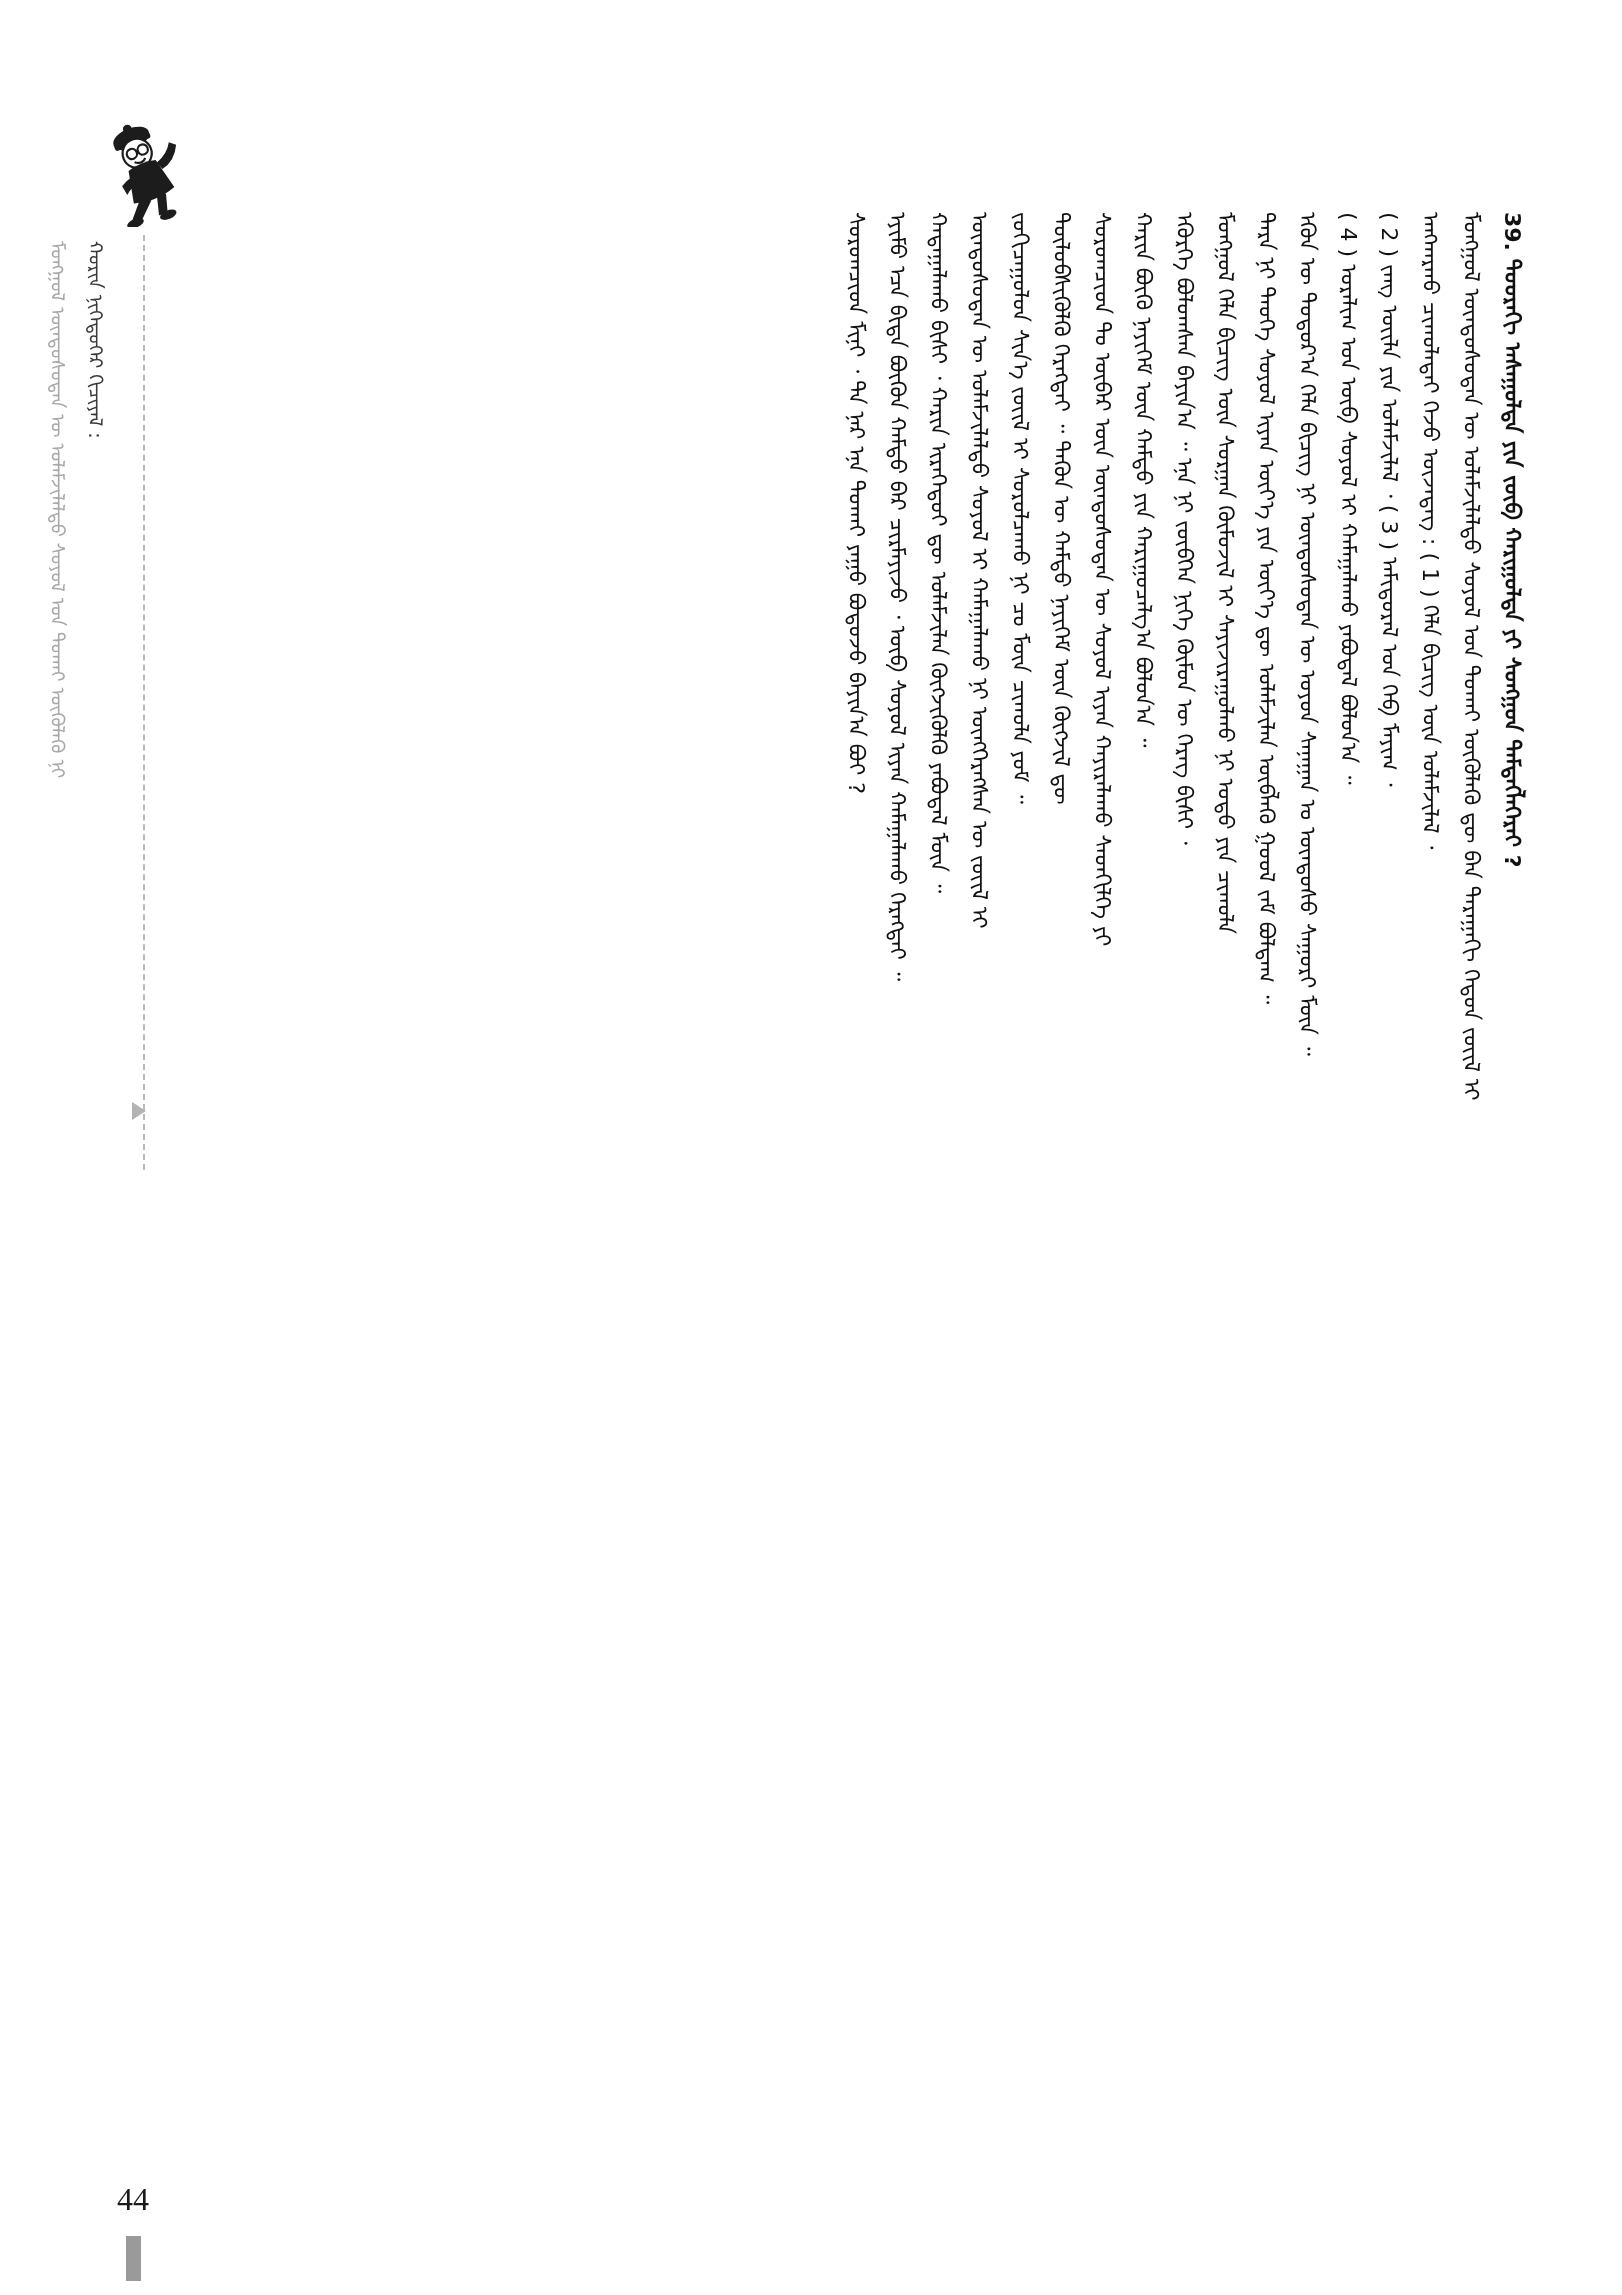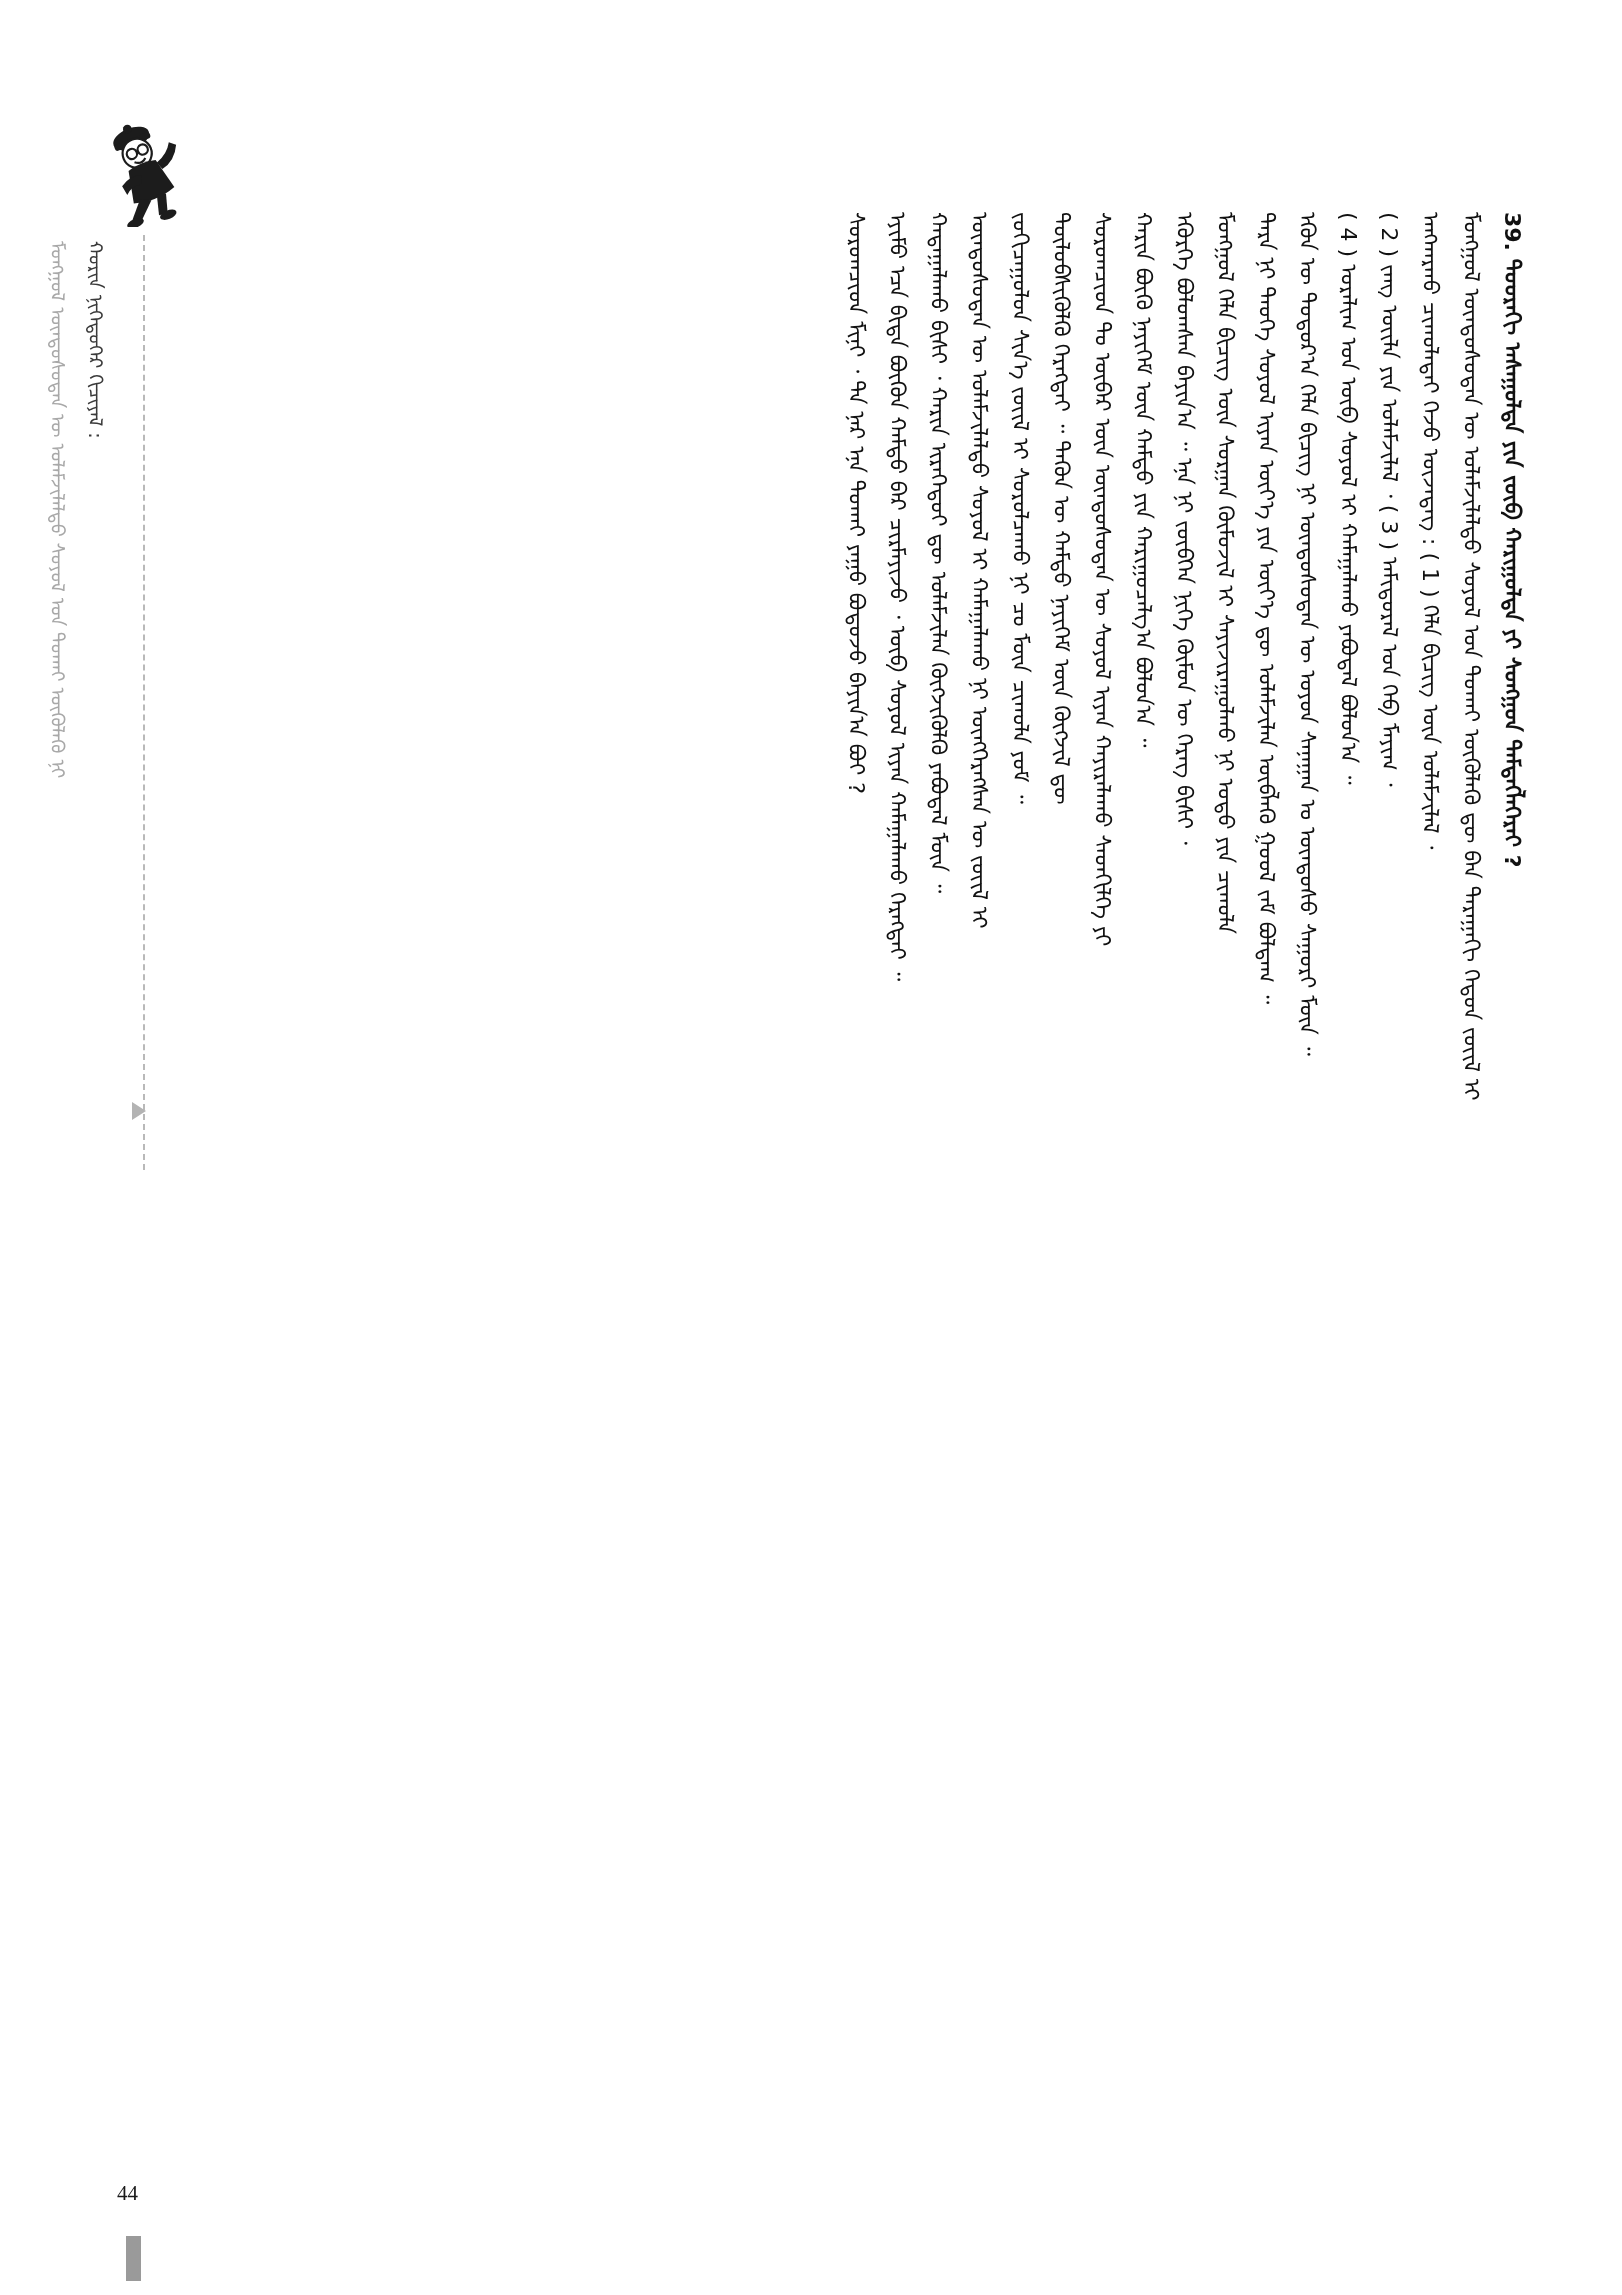--- a/index.html
+++ b/index.html
@@ -97,21 +97,21 @@
     overflow: hidden;
   }
   .caption-col.dark { color: #3a3a3a; }
 
   
   .folio {
     position: absolute;
     left: 117px;
     top: 2181px;
     font-family: "Liberation Serif", serif;
-    font-size: 21px;
+    font-size: 32px;
     color: #1a1a1a;
   }
   .folio-bar {
     position: absolute;
     left: 126px;
     top: 2236px;
     width: 14.6px;
     height: 45px;
     background: #9a9a9a;
   }

